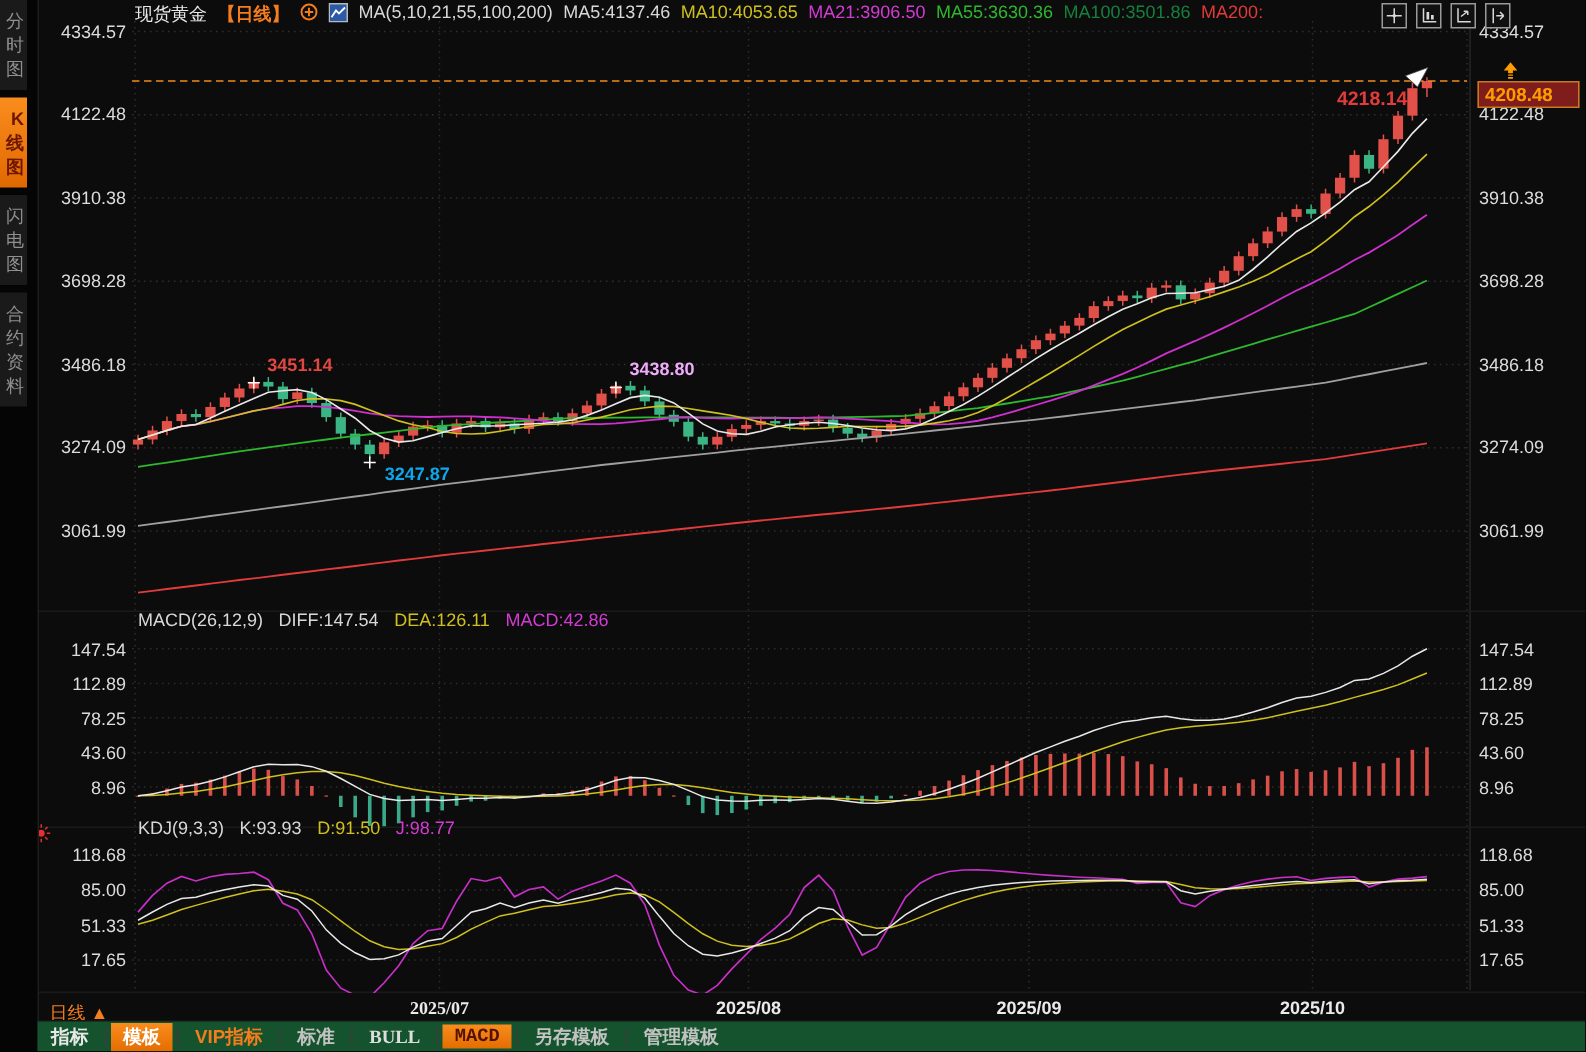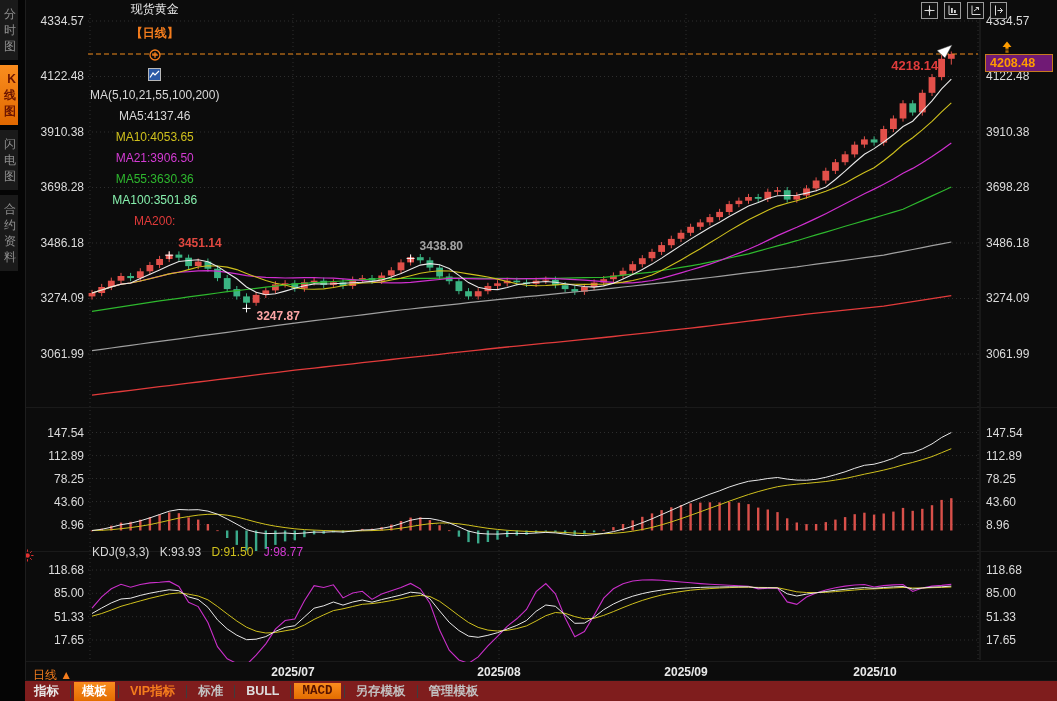--- a/index.html
+++ b/index.html
@@ -7,54 +7,54 @@
        font-family:"Liberation Sans","DejaVu Sans",sans-serif;}
   
   .sidebar{position:absolute;left:0;top:0;width:25px;height:701px;background:#050505;
            border-right:1px solid #1e1e1e;z-index:6;}
   .vtab{width:18px;box-sizing:border-box;padding:6px 0;margin-bottom:5px;background:#1a1a1a;
         color:#8f8f8f;font-size:12px;line-height:16px;text-align:right;cursor:pointer;
         word-break:break-all;}
   .vtab-inner{display:block;width:14px;margin:0 auto;word-break:break-all;}
   .vtab.active{background:linear-gradient(#fa8d1e,#e06800);color:#6e1600;font-weight:bold;}
   
-  .header{position:absolute;left:90px;top:1px;height:14px;display:flex;align-items:center;
-          gap:7px;font-size:12px;color:#d8d8d8;white-space:nowrap;z-index:5;flex-direction:column;}
+  .header{position:absolute;left:90px;top:1px;height:14px;display:flex;
+          gap:7px;font-size:12px;color:#d8d8d8;white-space:nowrap;z-index:5;}
   .sym{color:#e9e9e9;}
   .period{color:#f57d1d;font-weight:bold;}
   .hicon{display:inline-flex;align-items:center;}
   .tr-icons{position:absolute;left:921px;top:2px;display:flex;gap:6px;z-index:7;}
   .ticon{width:15px;height:15px;border:1px solid #9a9a9a;background:#101010;display:flex;
          align-items:center;justify-content:center;cursor:pointer;}
   
   .ylab{position:absolute;font-size:12px;color:#dcdcdc;z-index:3;}
   .ylab.left{left:26px;width:58px;text-align:right;}
   .ylab.right{left:986px;}
   
   .ann{position:absolute;font-size:12px;font-weight:bold;z-index:4;white-space:nowrap;}
   .ann.big{font-size:13px;margin-top:24px;}
   
   .ind-header{position:absolute;left:92px;font-size:12px;white-space:nowrap;z-index:4;}
   .tw{color:#d8d8d8;} .ty{color:#cfc01d;} .tm{color:#d43bd4;}
   .g6{margin-right:7px;}
   
   .ptag{position:absolute;left:985px;top:54px;width:62px;height:16px;border:1px solid #c67b1f;
-        background:#701a75;color:#ff9d00;font-weight:bold;font-size:12.5px;display:flex;
+        background:#7f1d1d;color:#ff9d00;font-weight:bold;font-size:12.5px;display:flex;
         align-items:center;padding-left:4px;z-index:8;}
   .ptag-arrow{position:absolute;left:1001px;top:41px;z-index:8;line-height:0;}
   
   .xlab{position:absolute;top:665px;transform:translateX(-50%);color:#eaeaea;font-weight:bold;
         font-size:12px;z-index:5;}
   .plab{position:absolute;left:33px;top:667px;color:#f57d1d;font-weight:normal;font-size:12px;z-index:5;}
   .wm{position:absolute;left:876px;top:642px;font-size:30px;color:#e6e6e6;letter-spacing:1px;z-index:5;}
-  .toolbar{position:absolute;left:25px;right:0;bottom:0;height:20px;background:#7f1d1d;
+  .toolbar{position:absolute;left:25px;right:0;bottom:0;height:20px;background:#14532d;
            display:flex;align-items:center;font-size:12.5px;z-index:7;border-top:1px solid #151515;}
   .tb{padding:1px 8px;margin:0 1px;cursor:pointer;font-weight:bold;color:#e8e8e8;}
   .tb-dim{color:#c2c2c2;}
-  .tb-mono{font-family:Liberation Sans, sans-serif;color:#dedede;text-align:center;}
+  .tb-mono{font-family:Liberation Serif, serif;color:#dedede;text-align:center;}
   .tb-orange-bg-white{background:linear-gradient(#fa8c1e,#e36d00);color:#ffffff;}
   .tb-orange-bg-dark{background:linear-gradient(#fa8c1e,#e36d00);color:#551200;
                      font-family:"Liberation Mono","DejaVu Sans Mono",monospace;}
   .tb-orange-text{color:#f57d1d;}
   .tsep{width:1px;height:13px;background:#3d3d3d;margin:0 2px;}
   .alert{position:absolute;left:21px;top:549px;z-index:5;line-height:0;cursor:pointer;}
   #cv{position:absolute;left:0;top:0;z-index:2;}
   .cursor-arrow{z-index:6;}
 </style>
 </head>
@@ -418,21 +418,21 @@
       <svg width="13" height="13">
           <rect x="0.5" y="0.5" width="12" height="12" fill="#2b5aa6" stroke="#b8b8b8"></rect>
           <polyline points="2,9.5 5,5 7,7 11,3" fill="none" stroke="#fff" stroke-width="1.2"></polyline>
         </svg>
     </span>
     <span>MA(5,10,21,55,100,200)</span>
     <span class="legend-item" style="color: rgb(216, 216, 216);">MA5:4137.46</span>
     <span class="legend-item" style="color: rgb(207, 192, 29);">MA10:4053.65</span>
     <span class="legend-item" style="color: rgb(212, 59, 212);">MA21:3906.50</span>
     <span class="legend-item" style="color: rgb(46, 184, 46);">MA55:3630.36</span>
-    <span class="legend-item" style="color: #86efac;">MA100:3501.86</span>
+    <span class="legend-item" style="color: #15803d;">MA100:3501.86</span>
     <span class="legend-item" style="color: rgb(224, 58, 58);">MA200:</span>
   </div>
 
   <div class="tr-icons">
     <span class="ticon">
       <svg width="11" height="11">
           <path d="M5.5 0.5V10.5M0.5 5.5H10.5" stroke="#d8d8d8"></path>
           <circle cx="5.5" cy="5.5" r="1.2" fill="#d8d8d8"></circle>
         </svg>
     </span>
@@ -450,20 +450,26 @@
         </svg>
     </span>
     <span class="ticon">
       <svg width="11" height="11">
           <path d="M2.5 0.5V10.5" stroke="#d8d8d8"></path>
           <path d="M4.5 5.5H9.5M9.5 5.5L7 3M9.5 5.5L7 8" stroke="#d8d8d8" fill="none"></path>
         </svg>
     </span>
   </div>
 
+  <div class="ind-header" style="top:406px;">
+    <span class="tw g6">MACD(26,12,9)</span>
+    <span class="tw g6">DIFF:147.54</span>
+    <span class="ty g6">DEA:126.11</span>
+    <span class="tm">MACD:42.86</span>
+  </div>
   <div class="ind-header" style="top:545px;">
     <span class="tw g6">KDJ(9,3,3)</span>
     <span class="tw g6">K:93.93</span>
     <span class="ty g6">D:91.50</span>
     <span class="tm">J:98.77</span>
   </div>
 
   <span class="alert">
     <svg width="13" height="13">
       <circle cx="6.5" cy="6.5" r="2.3" fill="#e03030"></circle>
@@ -477,21 +483,21 @@
     <svg width="12" height="12">
         <path d="M6 0.5L10.5 6H7.6V11.5H4.4V6H1.5z" fill="#ff9d00"></path>
         <path d="M3 8.2H9M3 9.9H9" stroke="#050505" stroke-width="0.9"></path>
       </svg>
   </span>
   <div class="ptag">
     <span>4208.48</span>
   </div>
 
   <div class="plab">日线 ▲</div>
-  <div class="xlab" style="left:293px;">2025/07</div>
+  <div class="xlab" style="left:293px;font-family:Liberation Serif, serif;">2025/07</div>
   <div class="xlab" style="left:499px;">2025/08</div>
   <div class="xlab" style="left:686px;">2025/09</div>
   <div class="xlab" style="left:875px;">2025/10</div>
 
   <div class="toolbar">
     <span class="tb tb-plain">指标</span>
     <span class="tsep"></span>
     <span class="tb tb-orange-bg-white">模板</span>
     <span class="tsep"></span>
     <span class="tb tb-orange-text">VIP指标</span>
@@ -533,16 +539,16 @@
     <div class="ylab right" style="top: 518px;">8.96</div>
     <div class="ylab left" style="top: 563px;">118.68</div>
     <div class="ylab right" style="top: 563px;">118.68</div>
     <div class="ylab left" style="top: 586px;">85.00</div>
     <div class="ylab right" style="top: 586px;">85.00</div>
     <div class="ylab left" style="top: 610px;">51.33</div>
     <div class="ylab right" style="top: 610px;">51.33</div>
     <div class="ylab left" style="top: 633px;">17.65</div>
     <div class="ylab right" style="top: 633px;">17.65</div>
     <div class="ann" style="color: rgb(224, 72, 64); left: 178.24px; top: 236.167px;">3451.14</div>
-    <div class="ann" style="color: #fca5a5; left: 256.48px; top: 309.357px;">3247.87</div>
-    <div class="ann" style="color: #a3a3a3; left: 419.615px; top: 239.396px;">3438.80</div>
+    <div class="ann" style="color: #0ea5e9; left: 256.48px; top: 309.357px;">3247.87</div>
+    <div class="ann" style="color: #f0abfc; left: 419.615px; top: 239.396px;">3438.80</div>
     <div class="ann big" style="color: rgb(224, 60, 60); left: 891.295px; top: 34.4662px;">4218.14</div>
   </div>
 
 </body></html>

